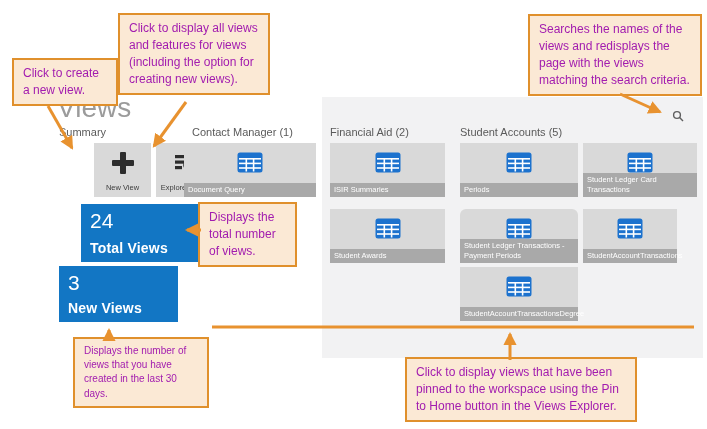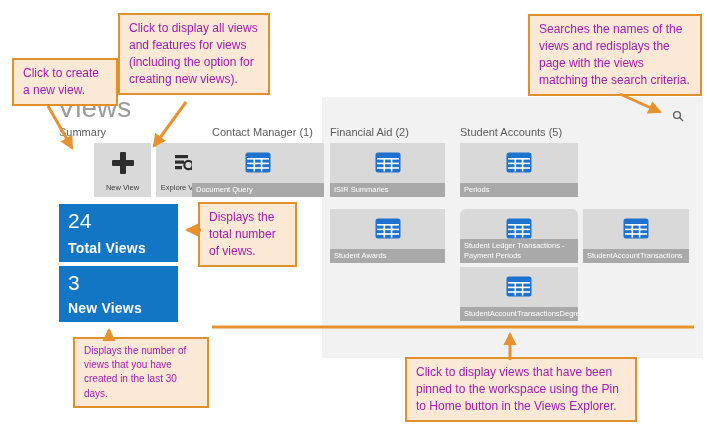--- a/index.html
+++ b/index.html
@@ -30,21 +30,21 @@
 </style>
 </head>
 <body>
 
 <div class="page">
 
   <div class="gray-panel"></div>
 
   <div class="app-title">Views</div>
   <div class="col-heading" style="left:59px;">Summary</div>
-  <div class="col-heading" style="left:192px;margin-left:20px;">Contact Manager (1)</div>
+  <div class="col-heading" style="left:192px;">Contact Manager (1)</div>
   <div class="col-heading" style="left:330px;">Financial Aid (2)</div>
   <div class="col-heading" style="left:460px;">Student Accounts (5)</div>
 
   <div class="search-btn">
     <svg width="13" height="13" viewBox="0 0 13 13">
       <circle cx="5" cy="5" r="3.4" fill="none" stroke="#5f5f5f" stroke-width="1.4"></circle>
       <line x1="7.6" y1="7.6" x2="11" y2="11" stroke="#5f5f5f" stroke-width="1.4"></line>
     </svg>
   </div>
 
@@ -58,30 +58,30 @@
         <rect x="2" y="2" width="13" height="3.2" fill="#2d2d2d"></rect>
         <rect x="2" y="7.5" width="9" height="3.2" fill="#2d2d2d"></rect>
         <rect x="2" y="13" width="7" height="3.2" fill="#2d2d2d"></rect>
         <circle cx="15.5" cy="12" r="4.2" fill="none" stroke="#2d2d2d" stroke-width="2.2"></circle>
         <line x1="18.6" y1="15.1" x2="22" y2="18.5" stroke="#2d2d2d" stroke-width="2.6"></line>
       </svg>
     </span>
     <span class="action-label">Explore Views</span>
   </div>
 
-  <div class="stat-tile" style="top:204px;height:58px;">
+  <div class="stat-tile" style="top:204px;height:58px;margin-left:22px;">
     <div class="stat-value">24</div>
     <div class="stat-label">Total Views</div>
   </div>
   <div class="stat-tile" style="top:266px;height:56px;">
     <div class="stat-value">3</div>
     <div class="stat-label">New Views</div>
   </div>
 
-  <div class="view-tile" style="left:192px;top:143px;width:132px;">
+  <div class="view-tile" style="left:184px;top:143px;width:132px;">
     <span class="table-icon">
       <svg width="26" height="21" viewBox="0 0 26 21">
           <rect x="0.5" y="0.5" width="25" height="20" rx="2.5" fill="#1c72ce"></rect>
           <g stroke="#ffffff" stroke-width="1.6">
             <line x1="2" y1="6.8" x2="24" y2="6.8"></line>
             <line x1="2" y1="11.4" x2="24" y2="11.4"></line>
             <line x1="2" y1="16" x2="24" y2="16"></line>
             <line x1="9.3" y1="6.8" x2="9.3" y2="19.5"></line>
             <line x1="16.6" y1="6.8" x2="16.6" y2="19.5"></line>
           </g>
@@ -127,36 +127,51 @@
             <line x1="2" y1="6.8" x2="24" y2="6.8"></line>
             <line x1="2" y1="11.4" x2="24" y2="11.4"></line>
             <line x1="2" y1="16" x2="24" y2="16"></line>
             <line x1="9.3" y1="6.8" x2="9.3" y2="19.5"></line>
             <line x1="16.6" y1="6.8" x2="16.6" y2="19.5"></line>
           </g>
         </svg>
     </span>
     <span class="tile-label">Periods</span>
   </div>
+  <div class="view-tile" style="left:583px;top:143px;width:114px;">
+    <span class="table-icon">
+      <svg width="26" height="21" viewBox="0 0 26 21">
+          <rect x="0.5" y="0.5" width="25" height="20" rx="2.5" fill="#1c72ce"></rect>
+          <g stroke="#ffffff" stroke-width="1.6">
+            <line x1="2" y1="6.8" x2="24" y2="6.8"></line>
+            <line x1="2" y1="11.4" x2="24" y2="11.4"></line>
+            <line x1="2" y1="16" x2="24" y2="16"></line>
+            <line x1="9.3" y1="6.8" x2="9.3" y2="19.5"></line>
+            <line x1="16.6" y1="6.8" x2="16.6" y2="19.5"></line>
+          </g>
+        </svg>
+    </span>
+    <span class="tile-label">Student Ledger Card Transactions</span>
+  </div>
   <div class="view-tile" style="left:460px;top:209px;width:118px;border-radius:6px;">
     <span class="table-icon">
       <svg width="26" height="21" viewBox="0 0 26 21">
           <rect x="0.5" y="0.5" width="25" height="20" rx="2.5" fill="#1c72ce"></rect>
           <g stroke="#ffffff" stroke-width="1.6">
             <line x1="2" y1="6.8" x2="24" y2="6.8"></line>
             <line x1="2" y1="11.4" x2="24" y2="11.4"></line>
             <line x1="2" y1="16" x2="24" y2="16"></line>
             <line x1="9.3" y1="6.8" x2="9.3" y2="19.5"></line>
             <line x1="16.6" y1="6.8" x2="16.6" y2="19.5"></line>
           </g>
         </svg>
     </span>
     <span class="tile-label">Student Ledger Transactions - Payment Periods</span>
   </div>
-  <div class="view-tile" style="left:583px;top:209px;width:106px;">
+  <div class="view-tile" style="left:583px;top:209px;width:94px;">
     <span class="table-icon">
       <svg width="26" height="21" viewBox="0 0 26 21">
           <rect x="0.5" y="0.5" width="25" height="20" rx="2.5" fill="#1c72ce"></rect>
           <g stroke="#ffffff" stroke-width="1.6">
             <line x1="2" y1="6.8" x2="24" y2="6.8"></line>
             <line x1="2" y1="11.4" x2="24" y2="11.4"></line>
             <line x1="2" y1="16" x2="24" y2="16"></line>
             <line x1="9.3" y1="6.8" x2="9.3" y2="19.5"></line>
             <line x1="16.6" y1="6.8" x2="16.6" y2="19.5"></line>
           </g>

